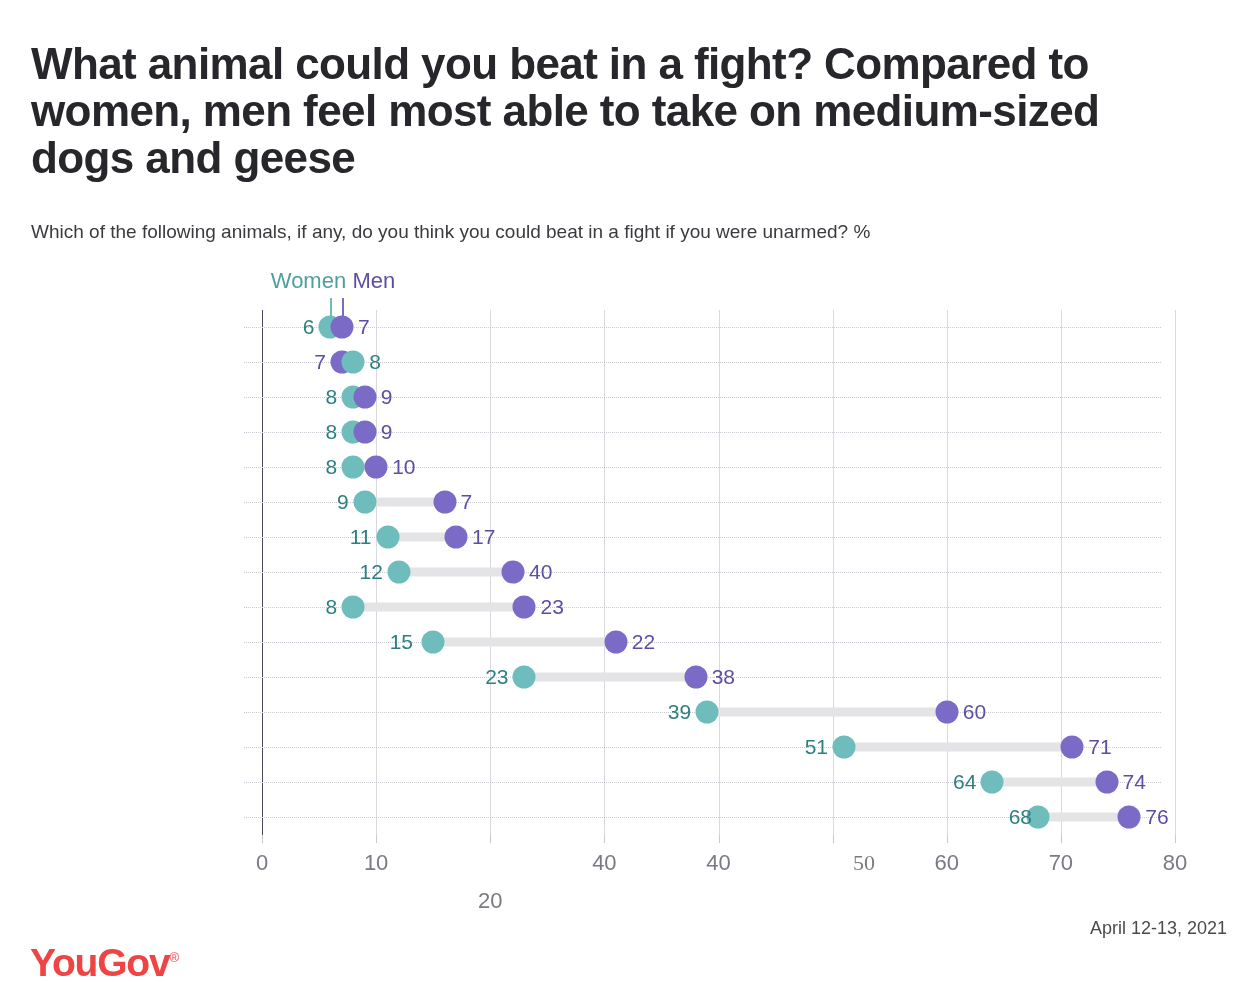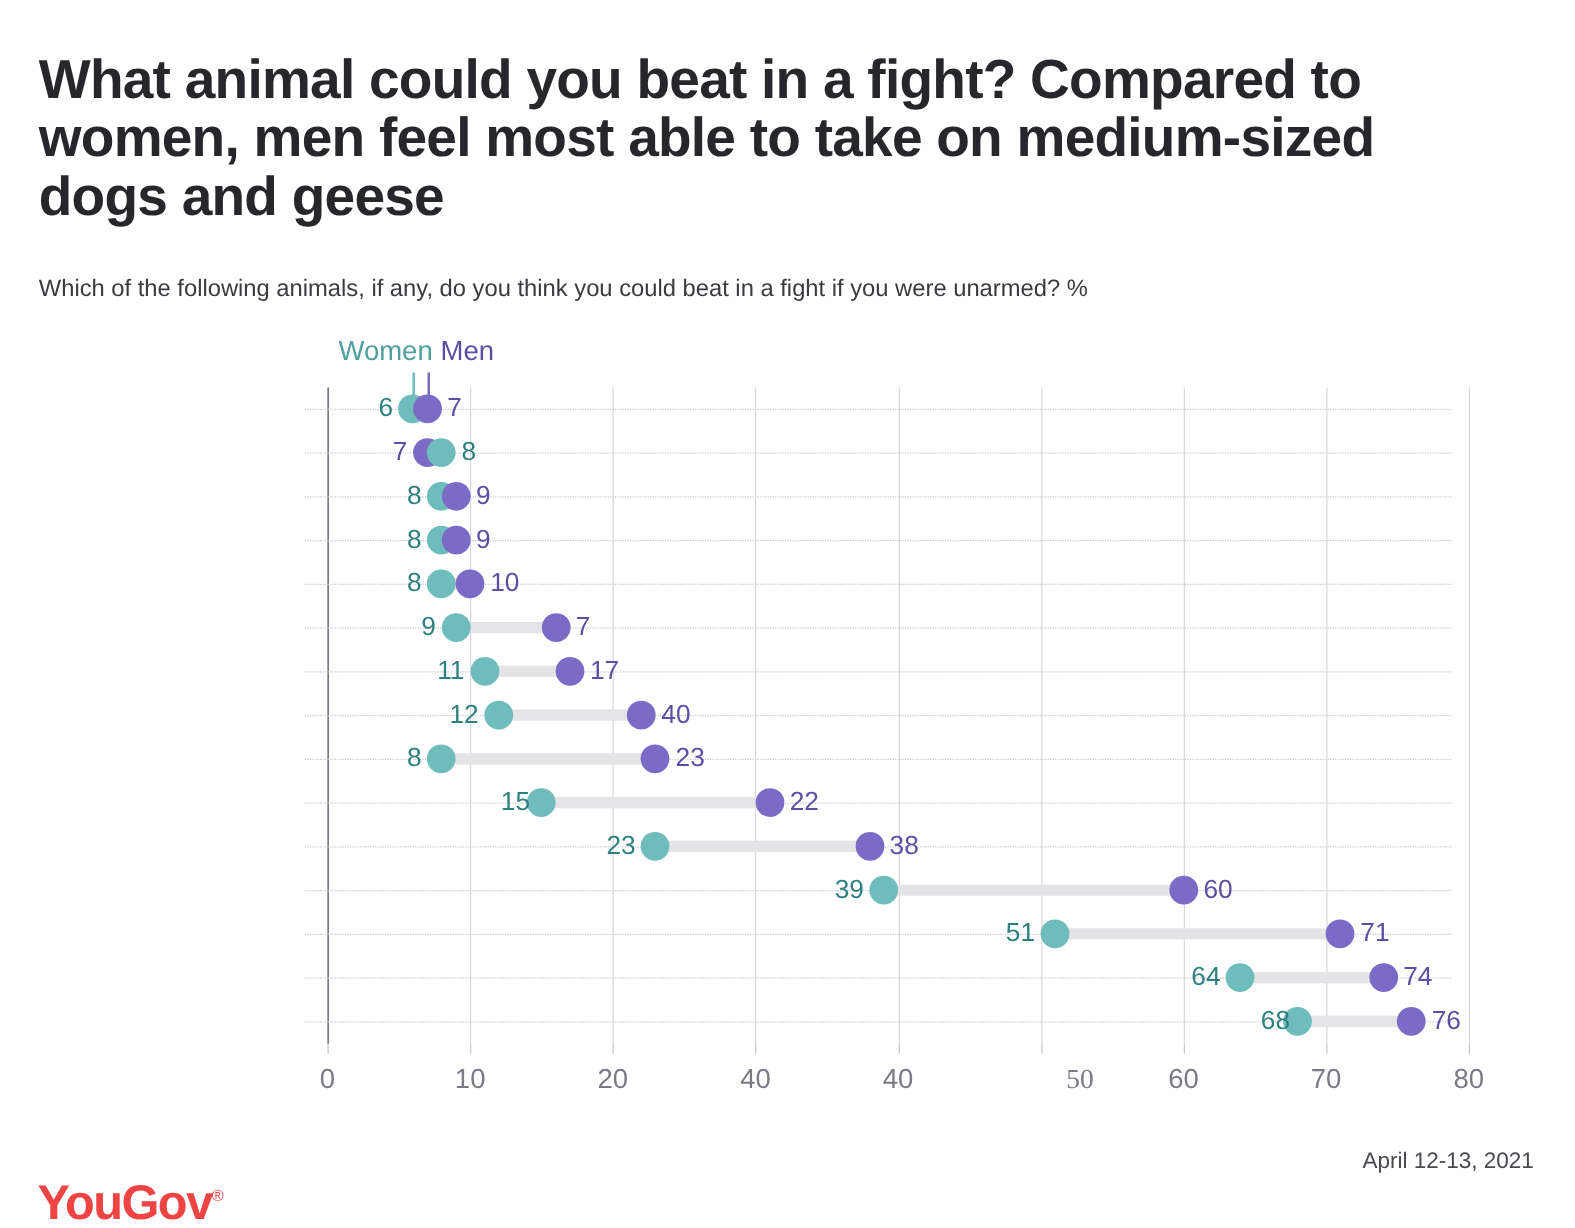--- a/index.html
+++ b/index.html
@@ -165,21 +165,21 @@
 <div id="plot">
   <div class="plot-area" id="plot-area">
       <div class="vgrid zero" style="left: 0px;"></div>
       <div class="xtickmark" style="left: 0px;"></div>
       <div class="xtick" style="left: 0px;">0</div>
       <div class="vgrid" style="left: 114.125px;"></div>
       <div class="xtickmark" style="left: 114.125px;"></div>
       <div class="xtick" style="left: 114.125px;">10</div>
       <div class="vgrid" style="left: 228.25px;"></div>
       <div class="xtickmark" style="left: 228.25px;"></div>
-      <div class="xtick" style="left: 228.25px;">20</div>
+      <div class="xtick" style="left: 228.25px; margin-top: 38px;">20</div>
       <div class="vgrid" style="left: 342.375px;"></div>
       <div class="xtickmark" style="left: 342.375px;"></div>
       <div class="xtick" style="left: 342.375px;">40</div>
       <div class="vgrid" style="left: 456.5px;"></div>
       <div class="xtickmark" style="left: 456.5px;"></div>
       <div class="xtick" style="left: 456.5px;">40</div>
       <div class="vgrid" style="left: 570.625px;"></div>
       <div class="xtickmark" style="left: 570.625px;"></div>
       <div class="xtick" style="left: 602px; font-family: Liberation Serif, serif;">50</div>
       <div class="vgrid" style="left: 684.75px;"></div>
@@ -291,21 +291,21 @@
         <div class="val right men" style="left: 278.487px; width: 70px;">23</div>
       </div>
       <div class="hgrid" style="top: 332px;"></div>
       <div class="row" style="top: 332px;">
         <div class="cat-label">
           <span>Large dog</span>
         </div>
         <div class="connector" style="left: 171.188px; width: 182.6px;"></div>
         <div class="dot women" style="left: 171.188px;"></div>
         <div class="dot men" style="left: 353.788px;"></div>
-        <div class="val left women" style="left: 92px; width: 70px;">15</div>
+        <div class="val left women" style="left: 81px; width: 70px;">15</div>
         <div class="val right men" style="left: 369.788px; width: 70px;">22</div>
       </div>
       <div class="hgrid" style="top: 367px;"></div>
       <div class="row" style="top: 367px;">
         <div class="cat-label">
           <span>Eagle</span>
         </div>
         <div class="connector" style="left: 262.487px; width: 171.188px;"></div>
         <div class="dot women" style="left: 262.487px;"></div>
         <div class="dot men" style="left: 433.675px;"></div>

